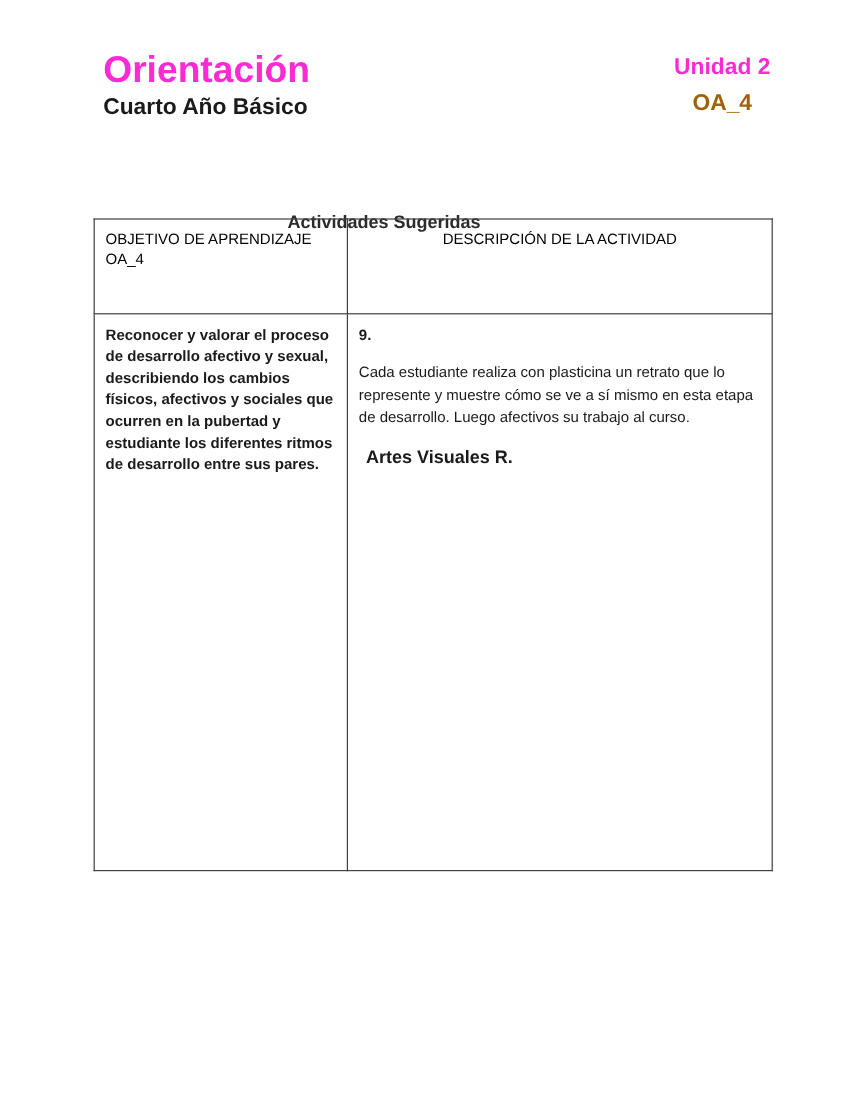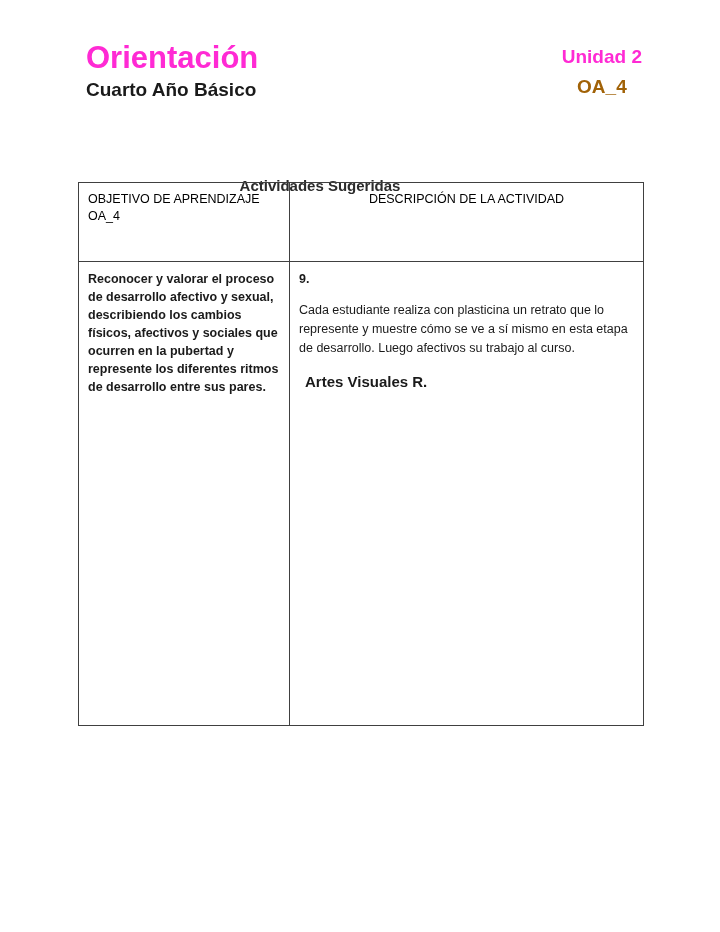--- a/index.html
+++ b/index.html
@@ -153,21 +153,21 @@
 
   <table class="activities">
     <thead>
       <tr>
         <th class="col-objective">OBJETIVO DE APRENDIZAJE OA_4</th>
         <th class="col-description">DESCRIPCIÓN DE LA ACTIVIDAD</th>
       </tr>
     </thead>
     <tbody>
       <tr>
-        <td class="objective-cell">Reconocer y valorar el proceso de desarrollo afectivo y sexual, describiendo los cambios físicos, afectivos y sociales que ocurren en la pubertad y represente los diferentes ritmos de desarrollo entre sus pares.</td>
+        <td class="objective-cell">Reconocer y valorar el proceso de desarrollo afectivo y sexual, describiendo los cambios físicos, afectivos y sociales que ocurren en la pubertad y estudiante los diferentes ritmos de desarrollo entre sus pares.</td>
         <td class="description-cell">
           <p class="act-number">9.</p>
           <p class="act-body">Cada estudiante realiza con plasticina un retrato que lo represente y muestre cómo se ve a sí mismo en esta etapa de desarrollo. Luego afectivos su trabajo al curso.</p>
           <p class="act-subject">Artes Visuales R.</p>
         </td>
       </tr>
     </tbody>
   </table>
 
 </div>

